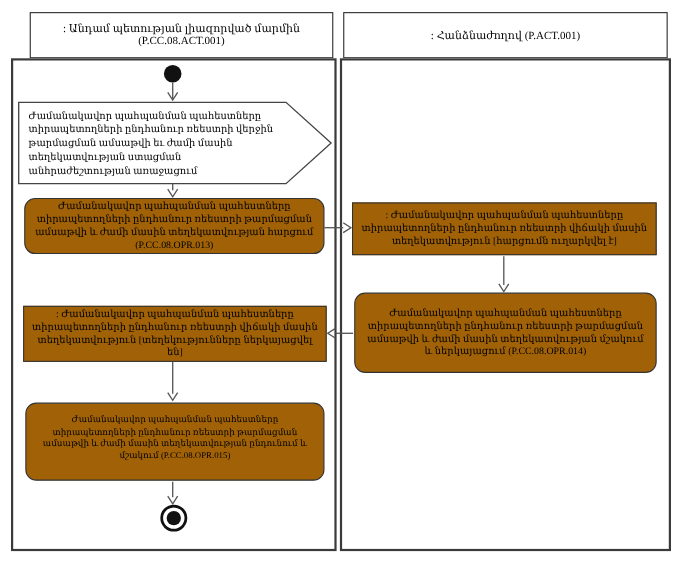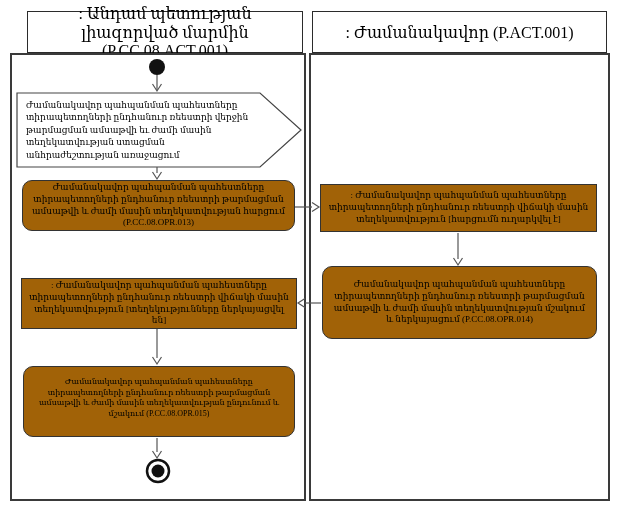--- a/index.html
+++ b/index.html
@@ -4,21 +4,21 @@
 <style>
   html,body{margin:0;padding:0;background:#fff;}
   #canvas{
     position:relative;width:620px;height:514px;background:#ffffff;
     font-family:"Liberation Serif","DejaVu Serif","DejaVu Sans",serif;
     color:#000;overflow:hidden;
   }
   .lane-header{
     position:absolute;border:1px solid #2b2b2b;background:#fff;
     display:flex;align-items:center;justify-content:center;
-    font-size:16px;text-align:center;box-sizing:border-box;
+    font-size:10px;text-align:center;box-sizing:border-box;
   }
   .lane-body{
     position:absolute;border:2px solid #3a3a3a;background:#fff;
     box-sizing:border-box;
   }
   .node{
     position:absolute;background:#a16207;border:1px solid #333;
     display:flex;align-items:center;justify-content:center;
     text-align:center;font-size:9px;line-height:1.32;
     padding:2px 7px;box-sizing:border-box;
@@ -33,21 +33,21 @@
 </style>
 </head>
 <body>
 
 <div id="canvas">
 
   <div class="lane-header" style="left:27px;top:11px;width:276px;height:42px;">
     <span>: Անդամ պետության լիազորված մարմին (P.CC.08.ACT.001)</span>
   </div>
   <div class="lane-header" style="left:312px;top:11px;width:295px;height:42px;">
-    <span>: Ժամանակավոր (P.ACT.001)</span>
+    <span>: Հանձնաժողով (P.ACT.001)</span>
   </div>
 
   <div class="lane-body" style="left:10px;top:53px;width:296px;height:448px;"></div>
   <div class="lane-body" style="left:309px;top:53px;width:301px;height:448px;"></div>
 
   <svg class="overlay" width="620" height="514" viewBox="0 0 620 514">
 
     <circle cx="157" cy="67" r="8" fill="#111"></circle>
 
     <line x1="157" y1="75" x2="157" y2="90" stroke="#555" stroke-width="1.2"></line>

